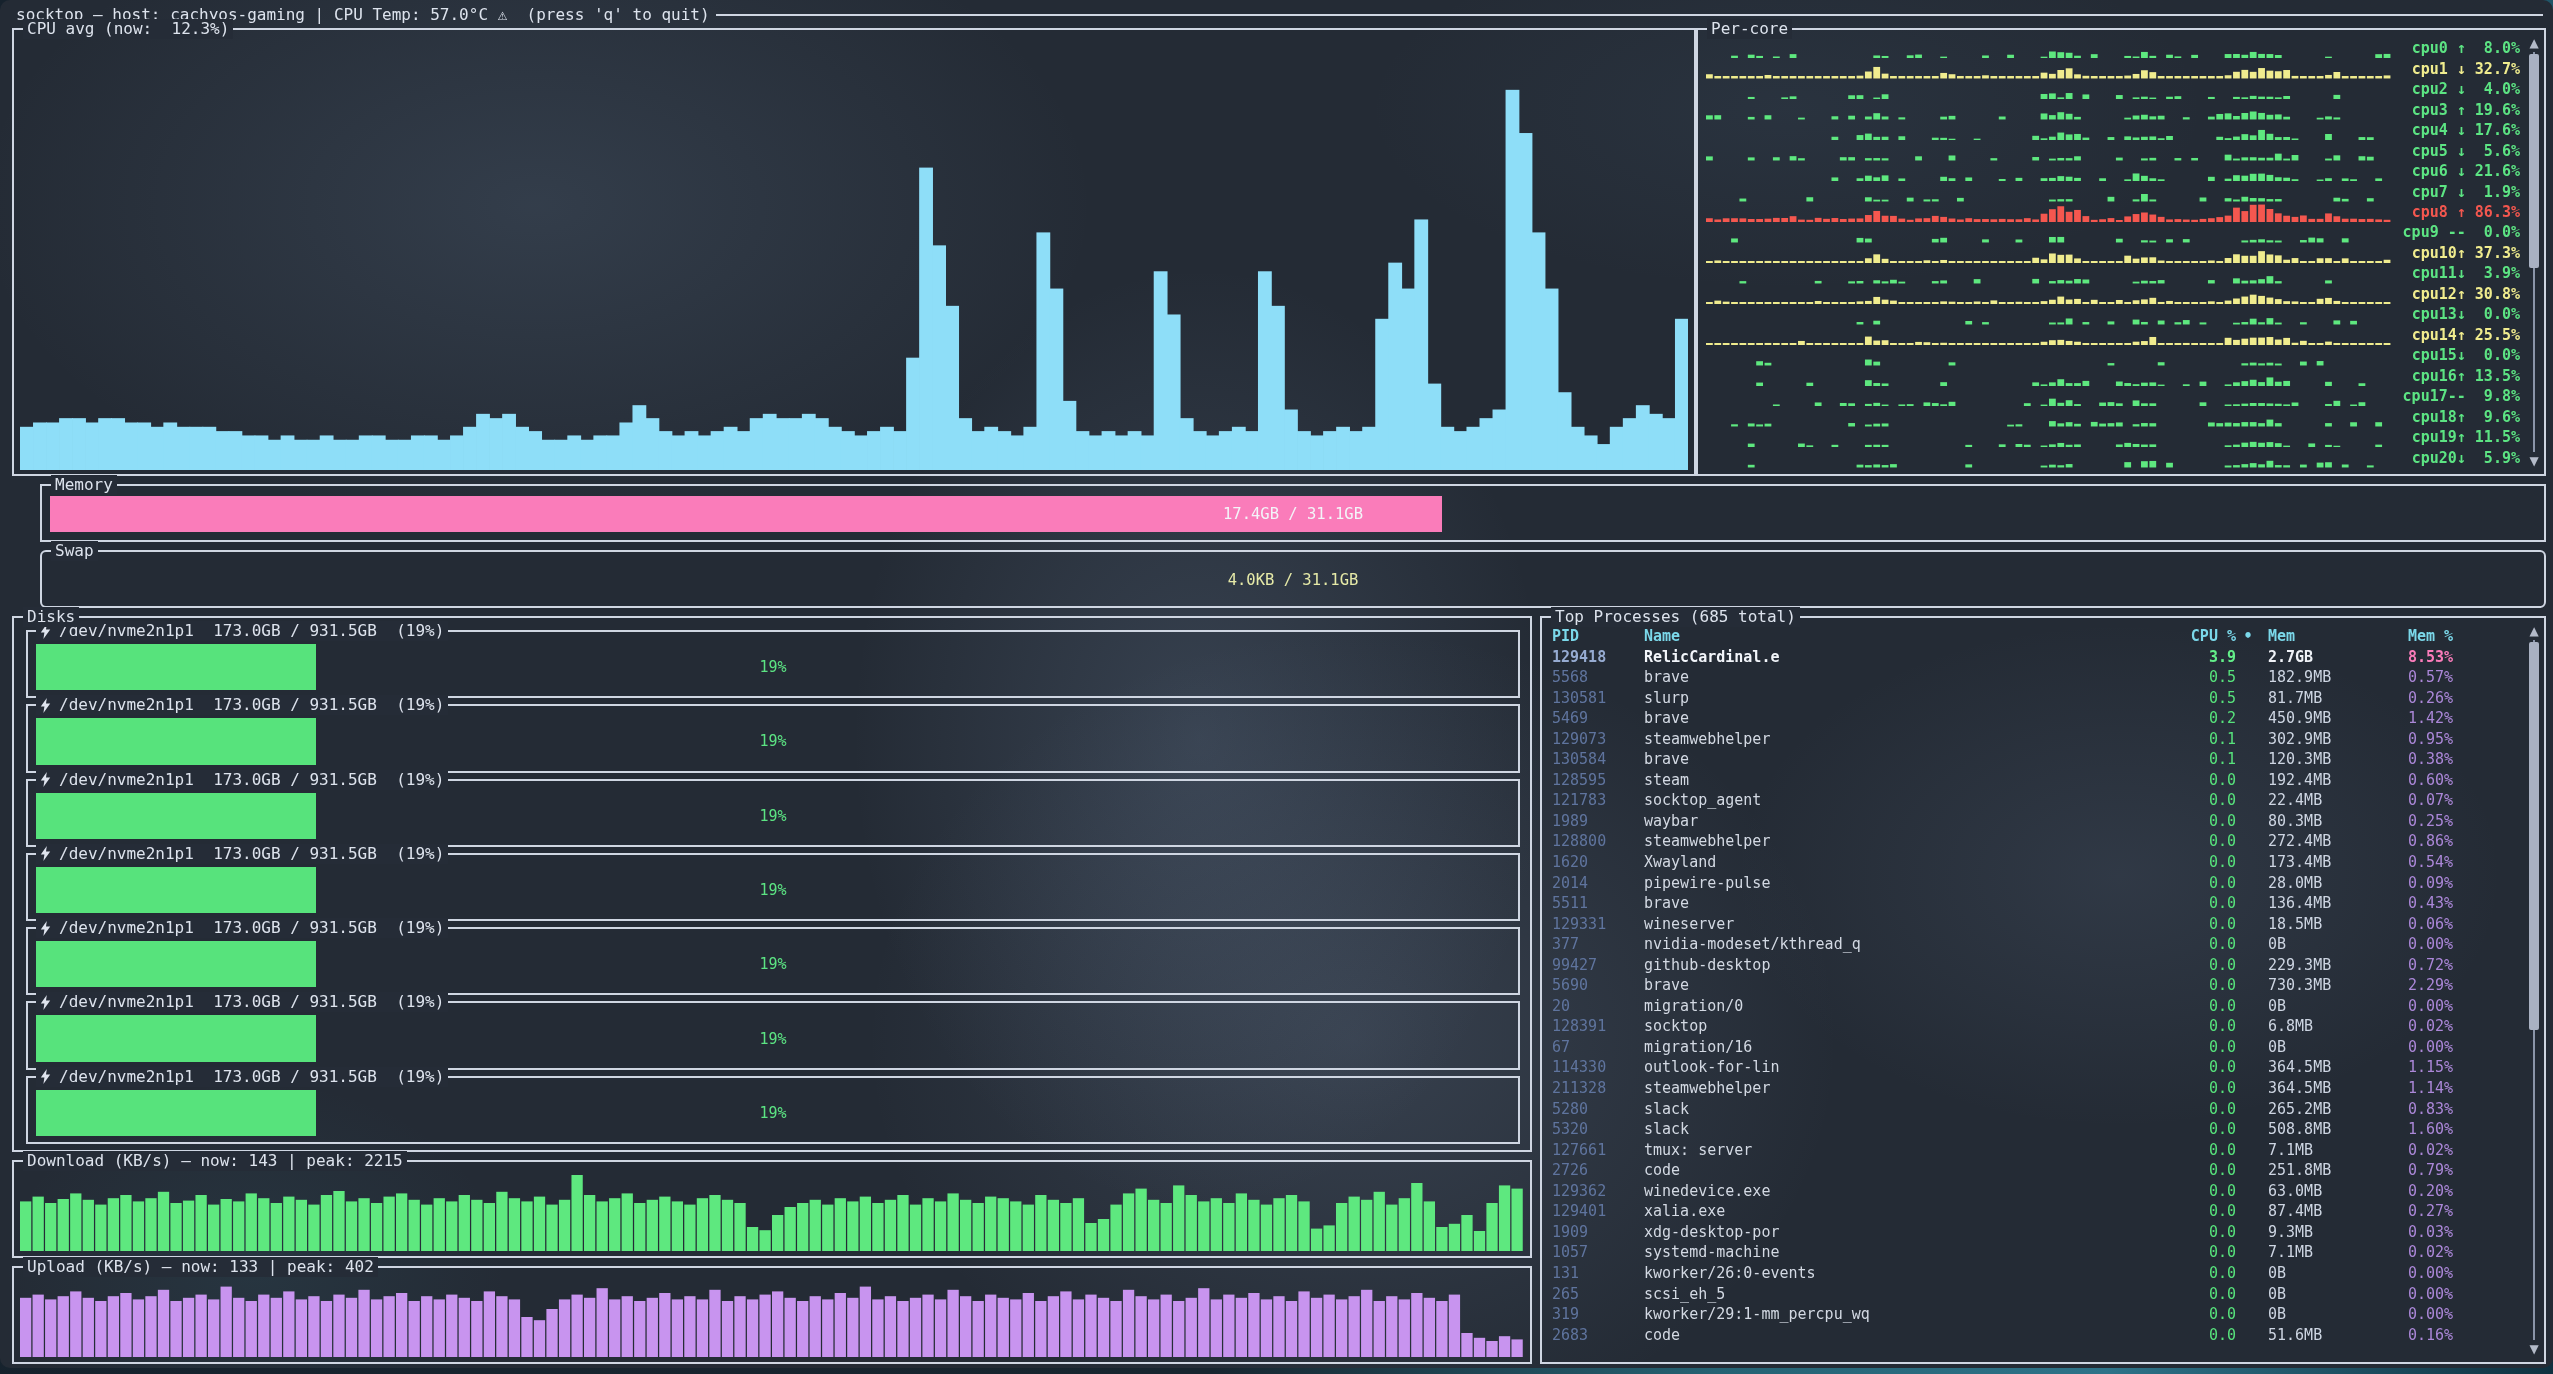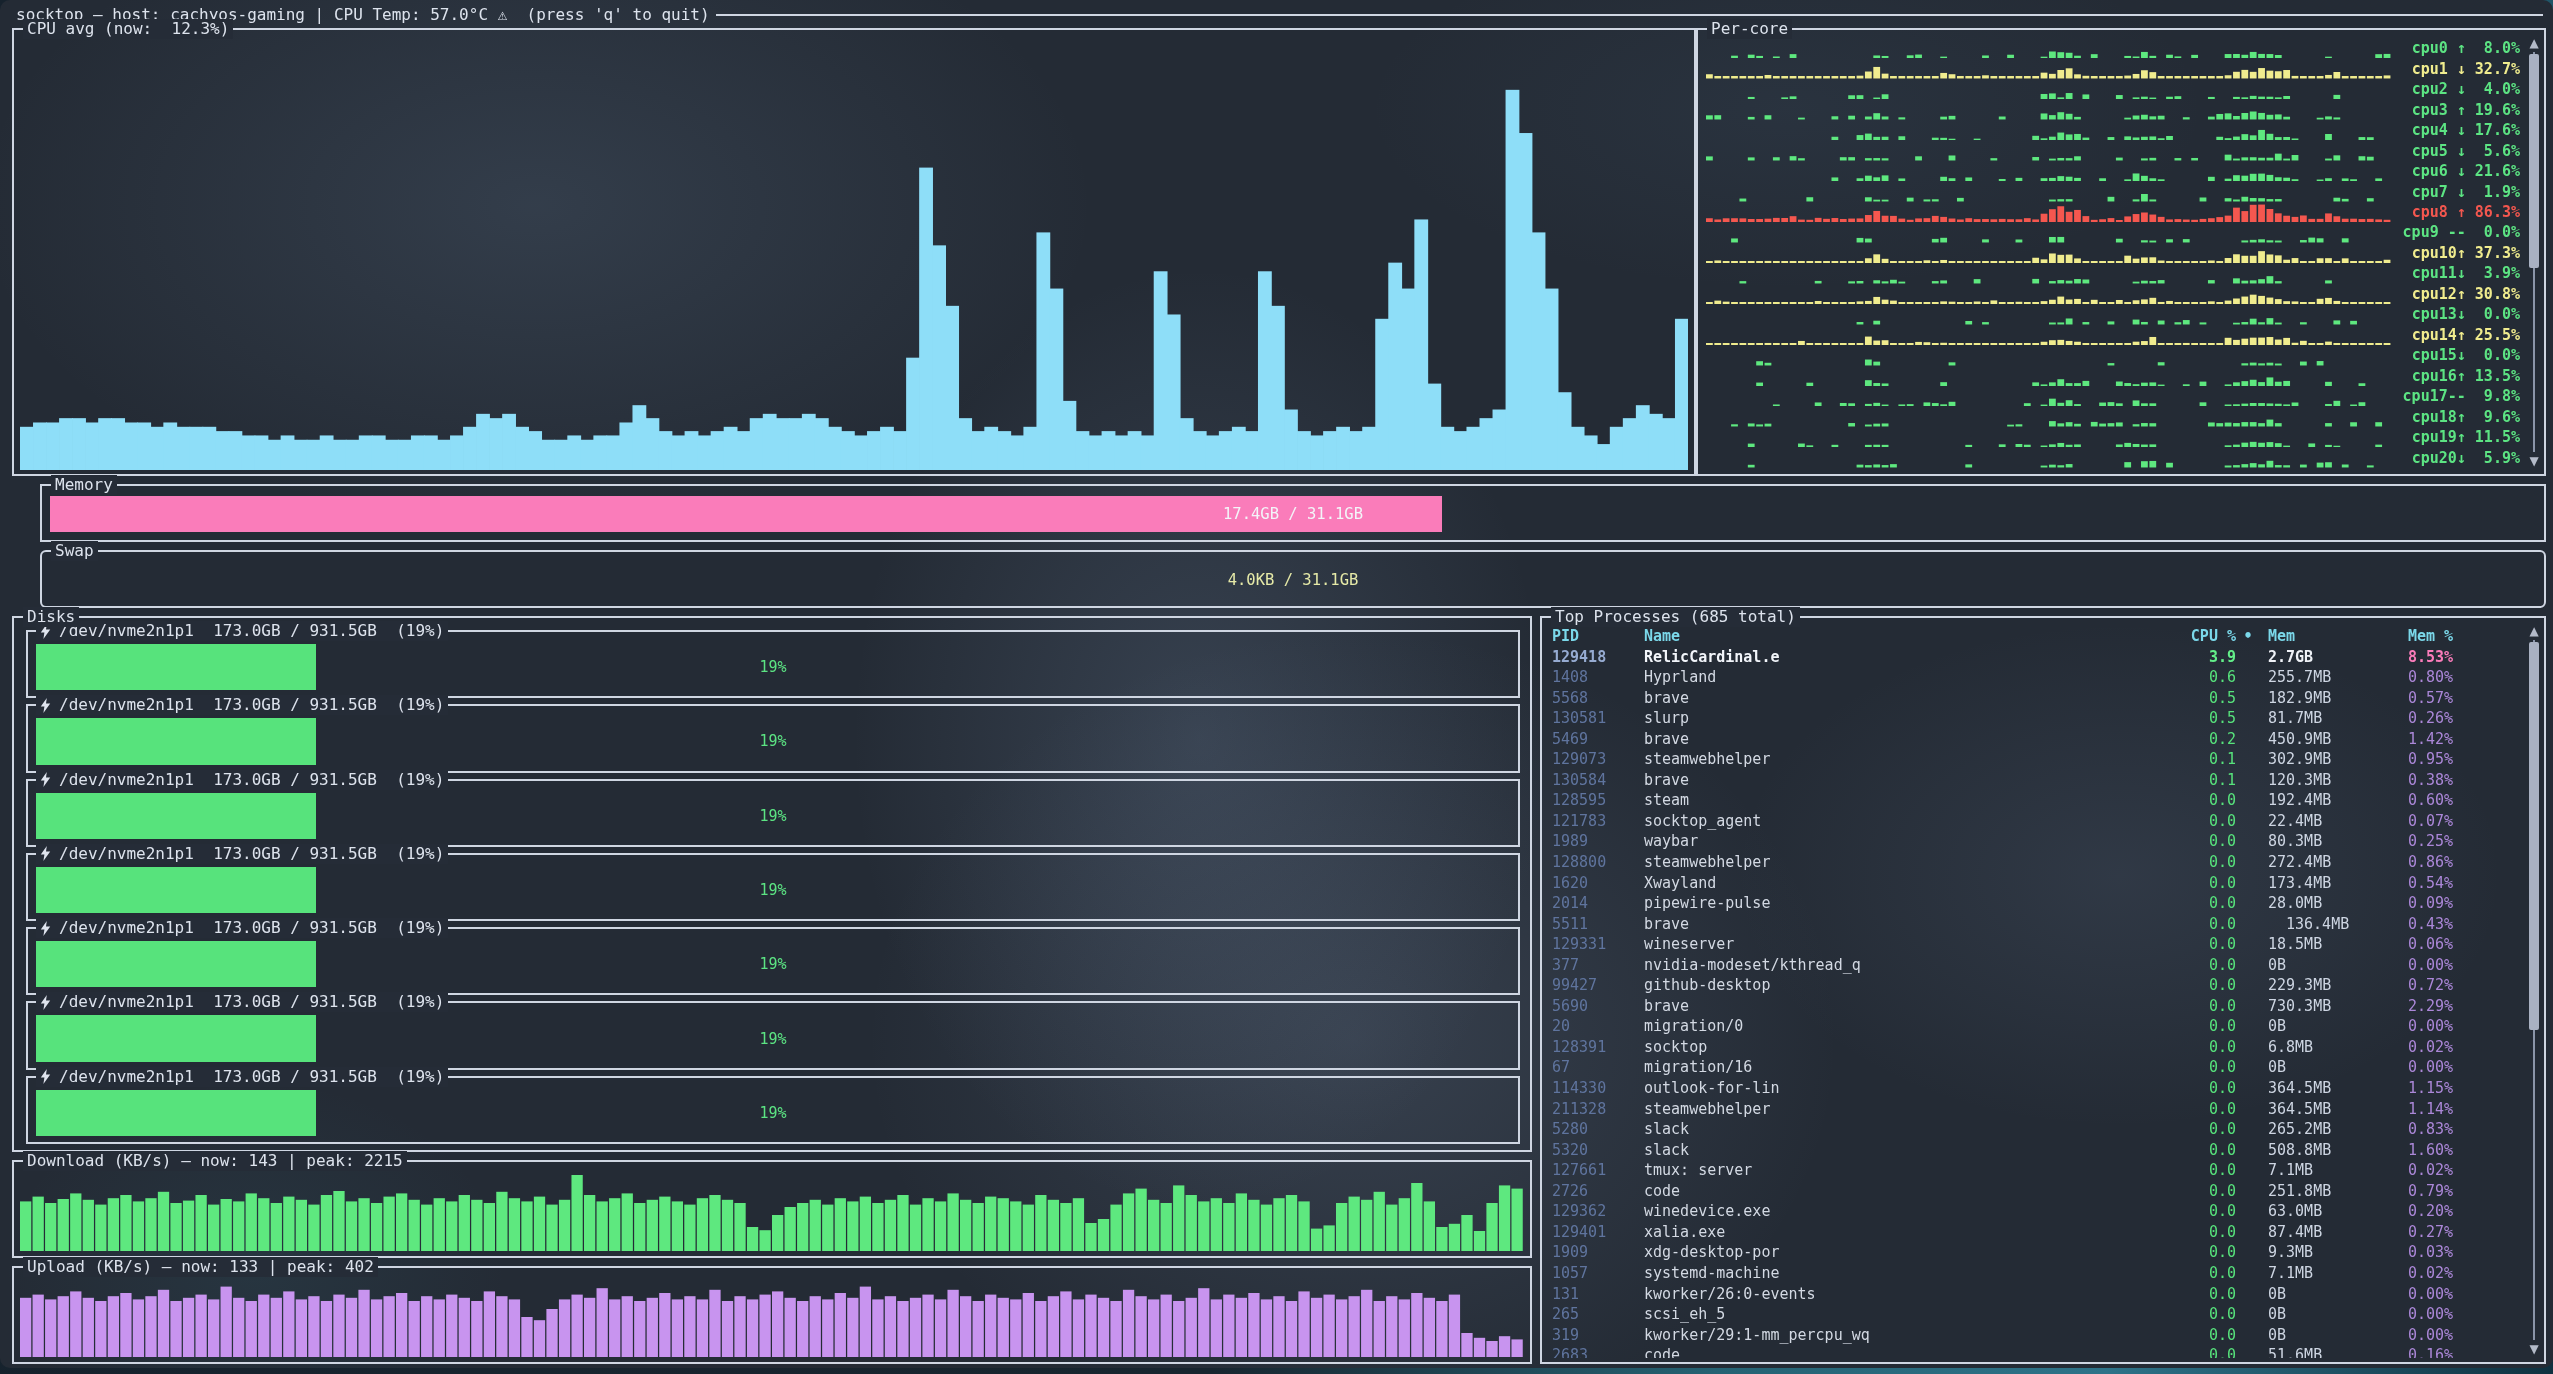--- a/index.html
+++ b/index.html
@@ -1636,33 +1636,32 @@
                   <rect x="1190" y="78" width="9" height="22" fill="#c894ef"></rect>
                 </svg>
               </div>
         </div>
       </div>
       <div class="panel proc-panel">
         <div class="ptitle">Top Processes (685 total)</div>
         <div class="proc-inner" id="procTable">
               <div class="prow phead"><span class="c-pid">PID</span><span class="c-name">Name</span><span class="c-cpu">CPU %</span><span class="c-dot" style="text-align: center;">•</span><span class="c-mem" style="padding-left: 8px;">Mem</span><span class="c-memp" style="padding-left: 8px;">Mem %</span></div>
               <div class="prow hl"><span class="c-pid">129418</span><span class="c-name">RelicCardinal.e</span><span class="c-cpu">3.9</span><span class=""></span><span class="c-mem" style="padding-left: 8px;">2.7GB</span><span class="c-memp" style="padding-left: 8px;">8.53%</span></div>
-              <div class="prow"><span class="c-pid">1408</span><span class="c-name">Hyprland</span><span class="c-cpu">0.6</span><span class=""></span><span class="c-mem" style="padding-left: 8px;">255.7MB</span><span class="c-memp" style="padding-left: 8px;">0.80%</span></div>
               <div class="prow"><span class="c-pid">5568</span><span class="c-name">brave</span><span class="c-cpu">0.5</span><span class=""></span><span class="c-mem" style="padding-left: 8px;">182.9MB</span><span class="c-memp" style="padding-left: 8px;">0.57%</span></div>
               <div class="prow"><span class="c-pid">130581</span><span class="c-name">slurp</span><span class="c-cpu">0.5</span><span class=""></span><span class="c-mem" style="padding-left: 8px;">81.7MB</span><span class="c-memp" style="padding-left: 8px;">0.26%</span></div>
               <div class="prow"><span class="c-pid">5469</span><span class="c-name">brave</span><span class="c-cpu">0.2</span><span class=""></span><span class="c-mem" style="padding-left: 8px;">450.9MB</span><span class="c-memp" style="padding-left: 8px;">1.42%</span></div>
               <div class="prow"><span class="c-pid">129073</span><span class="c-name">steamwebhelper</span><span class="c-cpu">0.1</span><span class=""></span><span class="c-mem" style="padding-left: 8px;">302.9MB</span><span class="c-memp" style="padding-left: 8px;">0.95%</span></div>
               <div class="prow"><span class="c-pid">130584</span><span class="c-name">brave</span><span class="c-cpu">0.1</span><span class=""></span><span class="c-mem" style="padding-left: 8px;">120.3MB</span><span class="c-memp" style="padding-left: 8px;">0.38%</span></div>
               <div class="prow"><span class="c-pid">128595</span><span class="c-name">steam</span><span class="c-cpu">0.0</span><span class=""></span><span class="c-mem" style="padding-left: 8px;">192.4MB</span><span class="c-memp" style="padding-left: 8px;">0.60%</span></div>
               <div class="prow"><span class="c-pid">121783</span><span class="c-name">socktop_agent</span><span class="c-cpu">0.0</span><span class=""></span><span class="c-mem" style="padding-left: 8px;">22.4MB</span><span class="c-memp" style="padding-left: 8px;">0.07%</span></div>
               <div class="prow"><span class="c-pid">1989</span><span class="c-name">waybar</span><span class="c-cpu">0.0</span><span class=""></span><span class="c-mem" style="padding-left: 8px;">80.3MB</span><span class="c-memp" style="padding-left: 8px;">0.25%</span></div>
               <div class="prow"><span class="c-pid">128800</span><span class="c-name">steamwebhelper</span><span class="c-cpu">0.0</span><span class=""></span><span class="c-mem" style="padding-left: 8px;">272.4MB</span><span class="c-memp" style="padding-left: 8px;">0.86%</span></div>
               <div class="prow"><span class="c-pid">1620</span><span class="c-name">Xwayland</span><span class="c-cpu">0.0</span><span class=""></span><span class="c-mem" style="padding-left: 8px;">173.4MB</span><span class="c-memp" style="padding-left: 8px;">0.54%</span></div>
               <div class="prow"><span class="c-pid">2014</span><span class="c-name">pipewire-pulse</span><span class="c-cpu">0.0</span><span class=""></span><span class="c-mem" style="padding-left: 8px;">28.0MB</span><span class="c-memp" style="padding-left: 8px;">0.09%</span></div>
-              <div class="prow"><span class="c-pid">5511</span><span class="c-name">brave</span><span class="c-cpu">0.0</span><span class=""></span><span class="c-mem" style="padding-left: 8px; margin-left: 18px;">136.4MB</span><span class="c-memp" style="padding-left: 8px;">0.43%</span></div>
+              <div class="prow"><span class="c-pid">5511</span><span class="c-name">brave</span><span class="c-cpu">0.0</span><span class=""></span><span class="c-mem" style="padding-left: 8px;">136.4MB</span><span class="c-memp" style="padding-left: 8px;">0.43%</span></div>
               <div class="prow"><span class="c-pid">129331</span><span class="c-name">wineserver</span><span class="c-cpu">0.0</span><span class=""></span><span class="c-mem" style="padding-left: 8px;">18.5MB</span><span class="c-memp" style="padding-left: 8px;">0.06%</span></div>
               <div class="prow"><span class="c-pid">377</span><span class="c-name">nvidia-modeset/kthread_q</span><span class="c-cpu">0.0</span><span class=""></span><span class="c-mem" style="padding-left: 8px;">0B</span><span class="c-memp" style="padding-left: 8px;">0.00%</span></div>
               <div class="prow"><span class="c-pid">99427</span><span class="c-name">github-desktop</span><span class="c-cpu">0.0</span><span class=""></span><span class="c-mem" style="padding-left: 8px;">229.3MB</span><span class="c-memp" style="padding-left: 8px;">0.72%</span></div>
               <div class="prow"><span class="c-pid">5690</span><span class="c-name">brave</span><span class="c-cpu">0.0</span><span class=""></span><span class="c-mem" style="padding-left: 8px;">730.3MB</span><span class="c-memp" style="padding-left: 8px;">2.29%</span></div>
               <div class="prow"><span class="c-pid">20</span><span class="c-name">migration/0</span><span class="c-cpu">0.0</span><span class=""></span><span class="c-mem" style="padding-left: 8px;">0B</span><span class="c-memp" style="padding-left: 8px;">0.00%</span></div>
               <div class="prow"><span class="c-pid">128391</span><span class="c-name">socktop</span><span class="c-cpu">0.0</span><span class=""></span><span class="c-mem" style="padding-left: 8px;">6.8MB</span><span class="c-memp" style="padding-left: 8px;">0.02%</span></div>
               <div class="prow"><span class="c-pid">67</span><span class="c-name">migration/16</span><span class="c-cpu">0.0</span><span class=""></span><span class="c-mem" style="padding-left: 8px;">0B</span><span class="c-memp" style="padding-left: 8px;">0.00%</span></div>
               <div class="prow"><span class="c-pid">114330</span><span class="c-name">outlook-for-lin</span><span class="c-cpu">0.0</span><span class=""></span><span class="c-mem" style="padding-left: 8px;">364.5MB</span><span class="c-memp" style="padding-left: 8px;">1.15%</span></div>
               <div class="prow"><span class="c-pid">211328</span><span class="c-name">steamwebhelper</span><span class="c-cpu">0.0</span><span class=""></span><span class="c-mem" style="padding-left: 8px;">364.5MB</span><span class="c-memp" style="padding-left: 8px;">1.14%</span></div>
               <div class="prow"><span class="c-pid">5280</span><span class="c-name">slack</span><span class="c-cpu">0.0</span><span class=""></span><span class="c-mem" style="padding-left: 8px;">265.2MB</span><span class="c-memp" style="padding-left: 8px;">0.83%</span></div>

